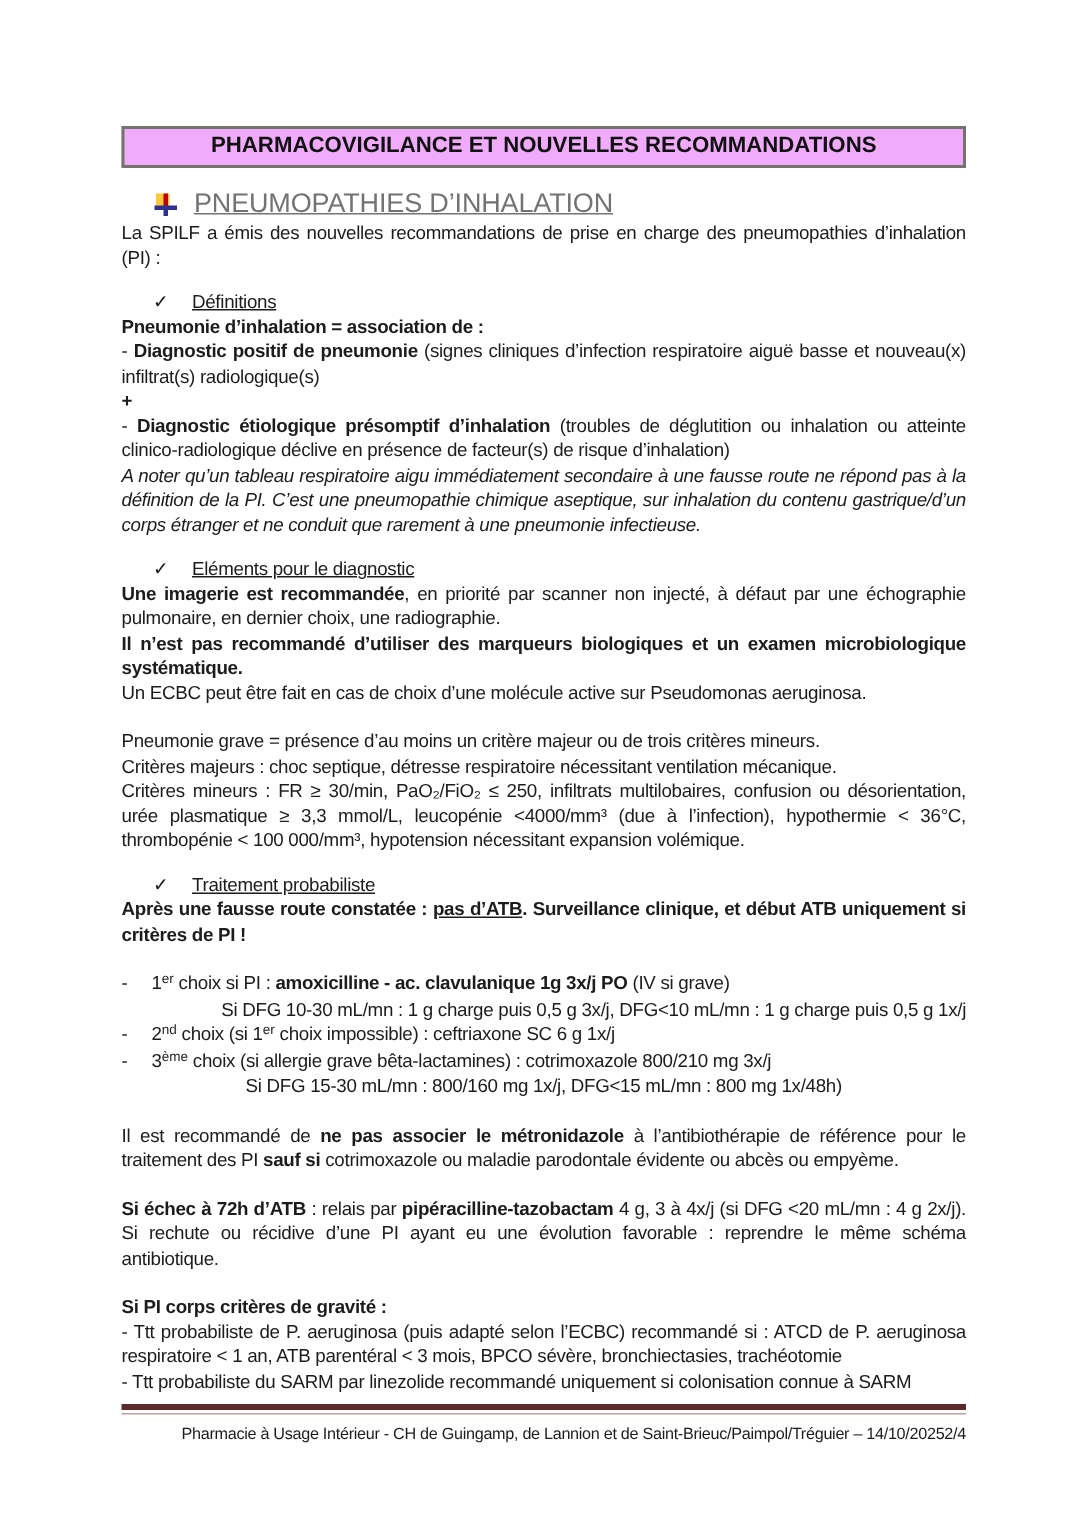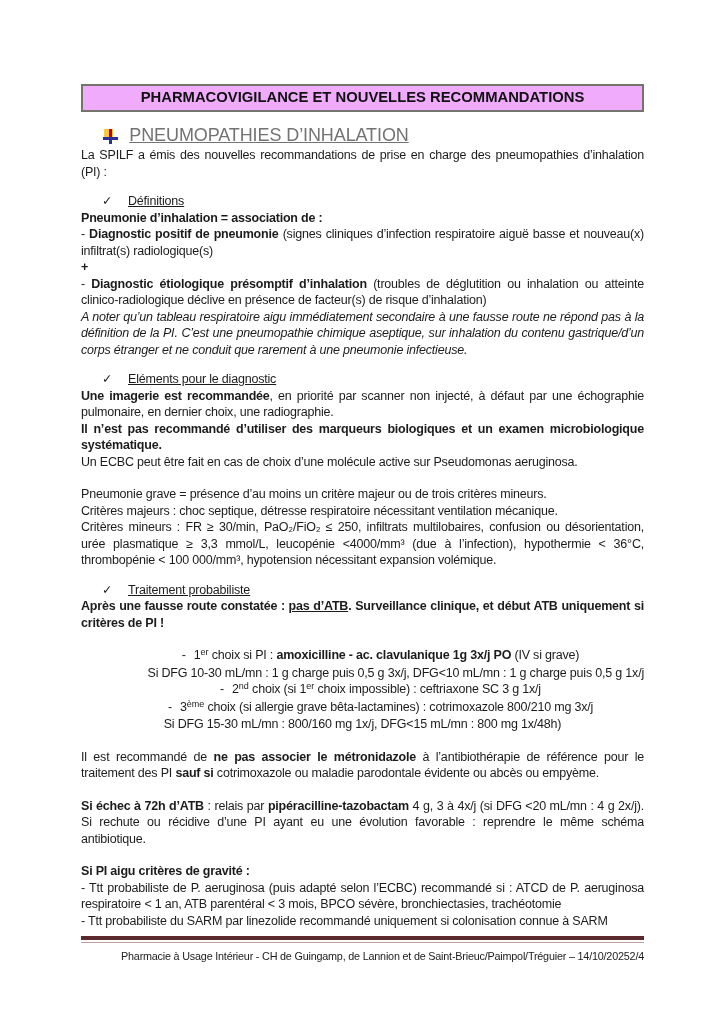--- a/index.html
+++ b/index.html
@@ -29,21 +29,21 @@
   p,.par{margin:0;text-align:justify;}
   .b{font-weight:bold;}
   .i{font-style:italic;}
   .u{text-decoration:underline;}
   .sup{font-size:9px;position:relative;top:-4px;letter-spacing:0;}
   .check-row{margin:13px 0 0 21px;}
   .check{display:inline-block;width:26px;font-size:12.5px;}
   .check-label{text-decoration:underline;}
   .intro{margin-top:2px;}
   .gap{margin-top:16px;}
-  .list-item{margin-left:28px;text-align:center;}
+  .list-item{text-align:left;}
   .list-dash{display:inline-block;width:20px;}
   .footer{position:absolute;left:81px;top:936px;width:563px;}
   .rule-thick{height:4px;background:#5c2a2c;}
   .rule-thin{height:1px;background:#bf9e9f;margin-top:2px;}
   .footer-row{display:flex;justify-content:flex-end;margin-top:5px;font-size:10.8px;letter-spacing:-0.2px;white-space:nowrap;}
 </style>
 </head>
 <body>
 
 <div class="page">
@@ -85,29 +85,29 @@
     <p>Critères majeurs : choc septique, détresse respiratoire nécessitant ventilation mécanique.</p>
     <p>Critères mineurs : FR ≥ 30/min, PaO₂/FiO₂ ≤ 250, infiltrats multilobaires, confusion ou désorientation, urée plasmatique ≥ 3,3 mmol/L, leucopénie &lt;4000/mm³ (due à l’infection), hypothermie &lt; 36°C, thrombopénie &lt; 100 000/mm³, hypotension nécessitant expansion volémique.</p>
 
     <div class="check-row">
       <span class="check">✓</span><span class="check-label">Traitement probabiliste</span>
     </div>
     <p><span class="b">Après une fausse route constatée : </span><span class="b u">pas d’ATB</span><span class="b">. Surveillance clinique, et début ATB uniquement si critères de PI !</span></p>
 
     <div class="list-item gap"><span class="list-dash">-</span><span>1</span><span class="sup">er</span><span> choix si PI : </span><span class="b">amoxicilline - ac. clavulanique 1g 3x/j PO</span><span> (IV si grave)</span></div>
     <div class="par" style="text-align:right">Si DFG 10-30 mL/mn : 1 g charge puis 0,5 g 3x/j, DFG&lt;10 mL/mn : 1 g charge puis 0,5 g 1x/j</div>
-    <div class="list-item"><span class="list-dash">-</span><span>2</span><span class="sup">nd</span><span> choix (si 1</span><span class="sup">er</span><span> choix impossible) : ceftriaxone SC 3 g 1x/j</span></div>
+    <div class="list-item"><span class="list-dash">-</span><span>2</span><span class="sup">nd</span><span> choix (si 1</span><span class="sup">er</span><span> choix impossible) : ceftriaxone SC 6 g 1x/j</span></div>
     <div class="list-item"><span class="list-dash">-</span><span>3</span><span class="sup">ème</span><span> choix (si allergie grave bêta-lactamines) : cotrimoxazole 800/210 mg 3x/j</span></div>
     <div class="par" style="text-align:center">Si DFG 15-30 mL/mn : 800/160 mg 1x/j, DFG&lt;15 mL/mn : 800 mg 1x/48h)</div>
 
     <p class="gap"><span>Il est recommandé de </span><span class="b">ne pas associer le métronidazole</span><span> à l’antibiothérapie de référence pour le traitement des PI </span><span class="b">sauf si</span><span> cotrimoxazole ou maladie parodontale évidente ou abcès ou empyème.</span></p>
 
     <p class="gap"><span class="b">Si échec à 72h d’ATB</span><span> : relais par </span><span class="b">pipéracilline-tazobactam</span><span> 4 g, 3 à 4x/j (si DFG &lt;20 mL/mn : 4 g 2x/j). Si rechute ou récidive d’une PI ayant eu une évolution favorable : reprendre le même schéma antibiotique.</span></p>
 
-    <p class="b gap">Si PI aigu critères de gravité :</p>
+    <p class="b gap">Si PI corps critères de gravité :</p>
     <p>- Ttt probabiliste de P. aeruginosa (puis adapté selon l’ECBC) recommandé si : ATCD de P. aeruginosa respiratoire &lt; 1 an, ATB parentéral &lt; 3 mois, BPCO sévère, bronchiectasies, trachéotomie</p>
     <p>- Ttt probabiliste du SARM par linezolide recommandé uniquement si colonisation connue à SARM</p>
 
   </div>
 
   <div class="footer">
     <div>
       <div class="rule-thick"></div>
       <div class="rule-thin"></div>
     </div>

